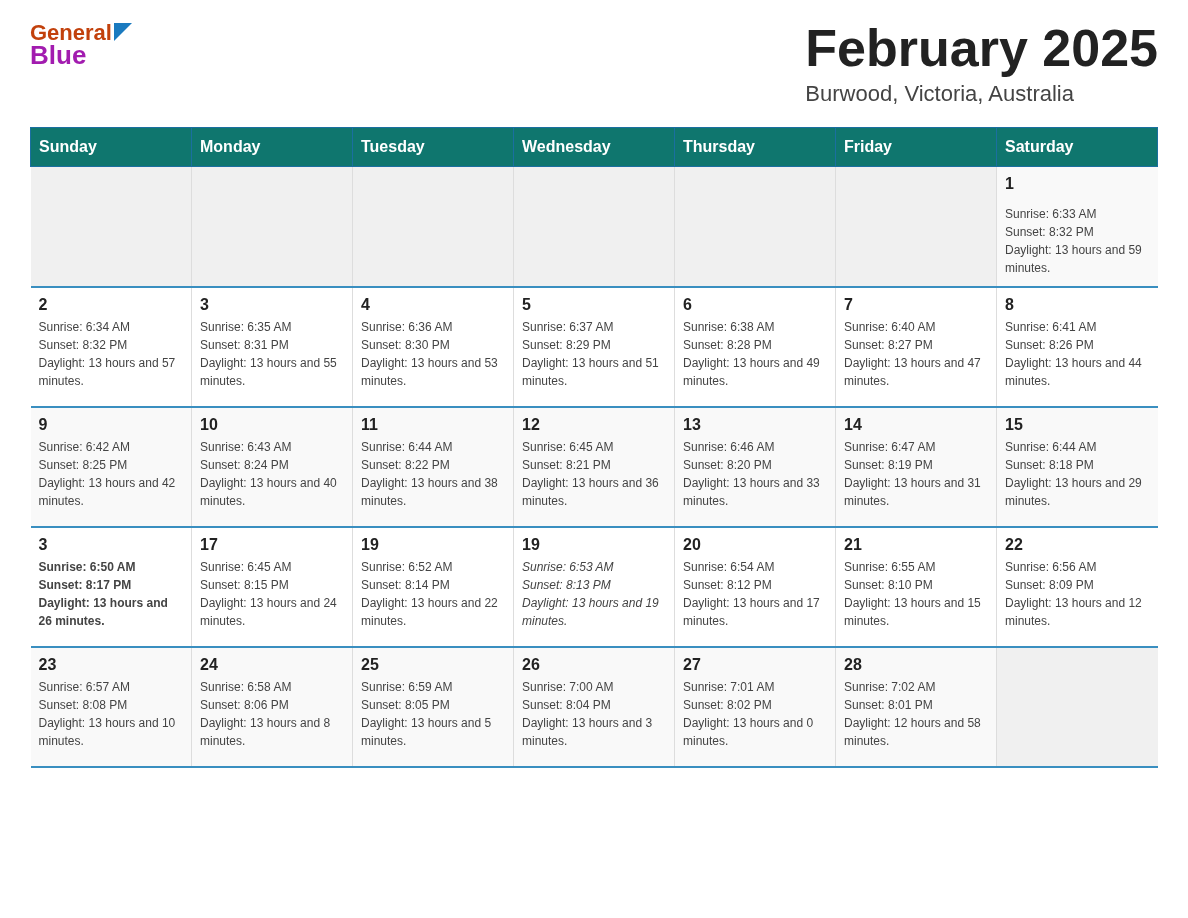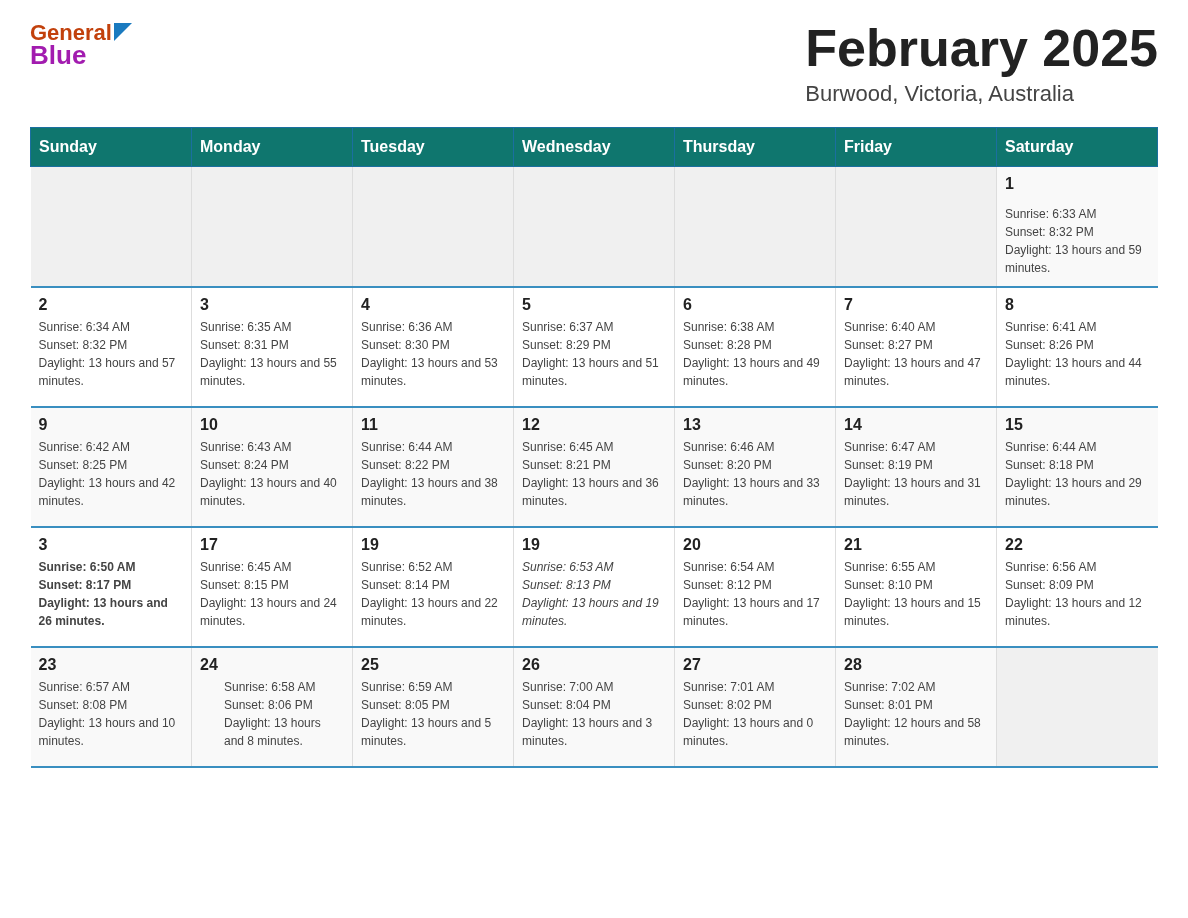--- a/index.html
+++ b/index.html
@@ -265,21 +265,21 @@
       </tr>
       <tr>
         <td>
           <span class="day-number">23</span>
           <div class="day-info" style="white-space: pre-line;">Sunrise: 6:57 AM
 Sunset: 8:08 PM
 Daylight: 13 hours and 10 minutes.</div>
         </td>
         <td>
           <span class="day-number">24</span>
-          <div class="day-info" style="white-space: pre-line; margin-left: 24px;">Sunrise: 6:58 AM
+          <div class="day-info" style="white-space: pre-line;">Sunrise: 6:58 AM
 Sunset: 8:06 PM
 Daylight: 13 hours and 8 minutes.</div>
         </td>
         <td>
           <span class="day-number">25</span>
           <div class="day-info" style="white-space: pre-line;">Sunrise: 6:59 AM
 Sunset: 8:05 PM
 Daylight: 13 hours and 5 minutes.</div>
         </td>
         <td>

